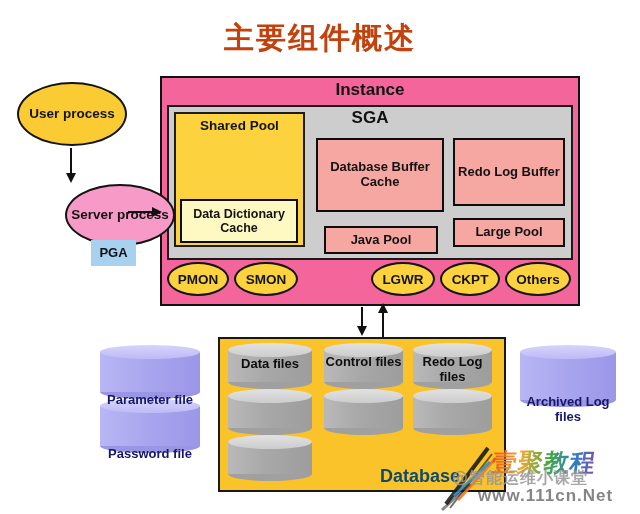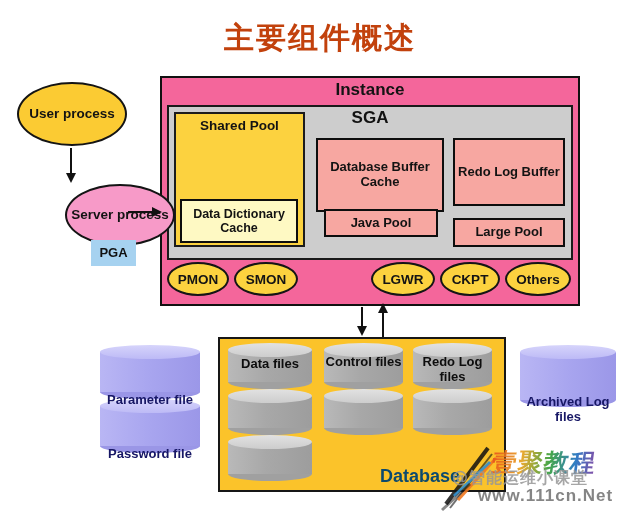--- a/index.html
+++ b/index.html
@@ -122,21 +122,21 @@
   #redo-buf-box {
     left: 453px;
     top: 138px;
     width: 112px;
     height: 68px;
     background: #f7a7a1;
     font-size: 13px;
   }
   #java-pool-box {
     left: 324px;
-    top: 209px;
+    top: 226px;
     width: 114px;
     height: 28px;
     background: #f7a7a1;
     font-size: 13px;
   }
   #large-pool-box {
     left: 453px;
     top: 218px;
     width: 112px;
     height: 29px;

